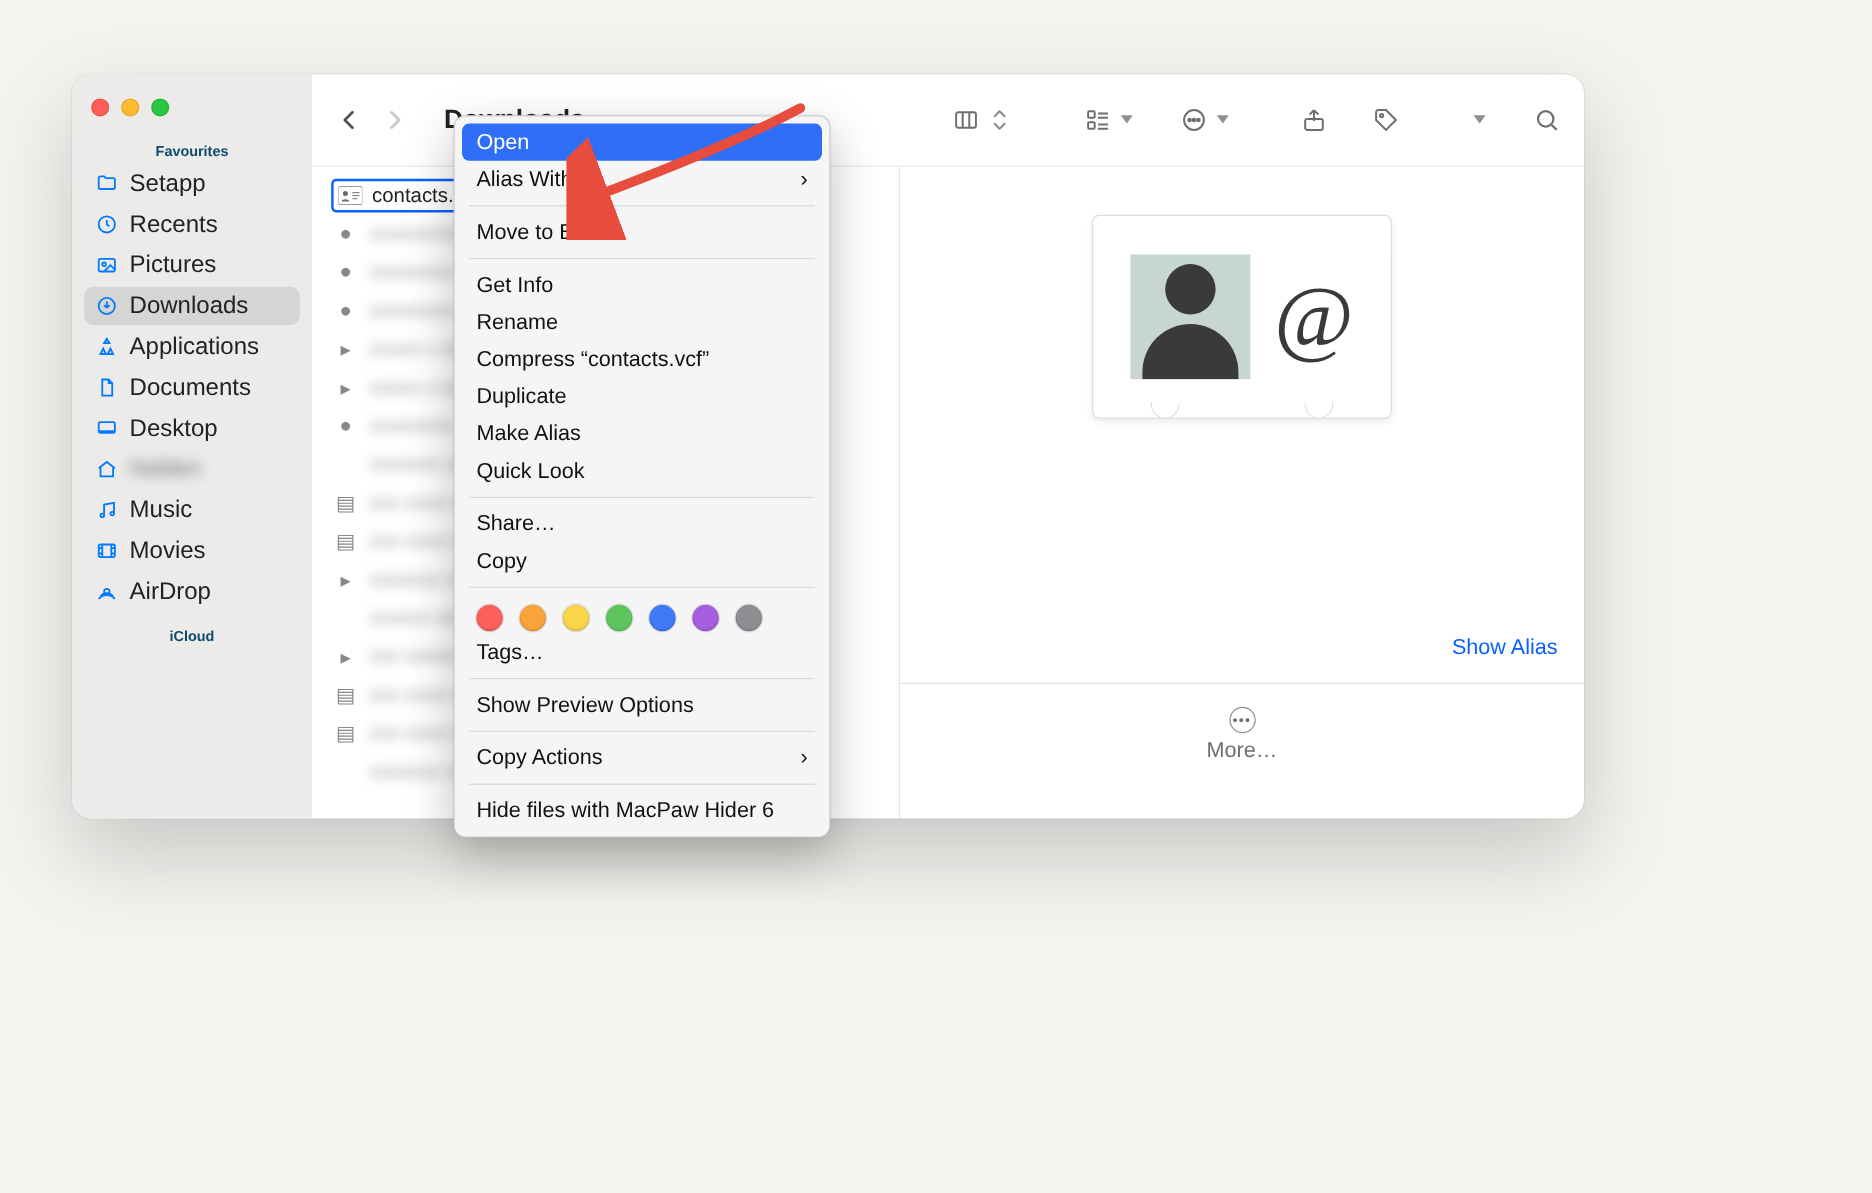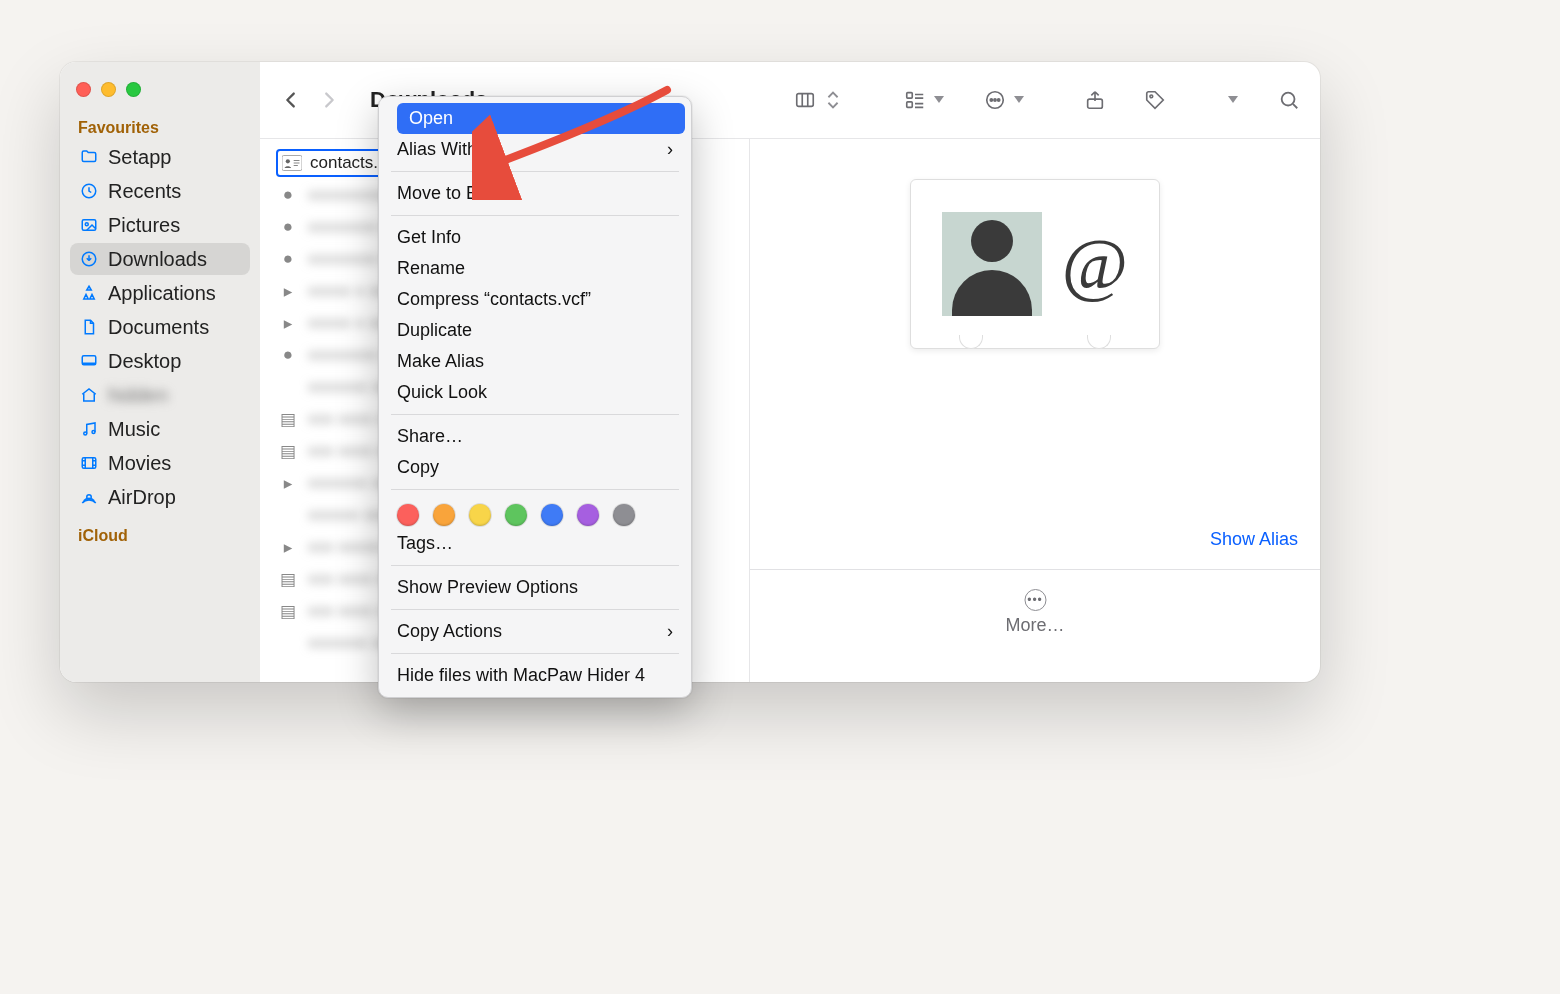--- a/index.html
+++ b/index.html
@@ -48,24 +48,25 @@
   .traffic-lights .dot {
     width: 15px; height: 15px;
     border-radius: 50%;
     box-shadow: inset 0 0 0 1px rgba(0,0,0,0.12);
   }
   .dot-close   { background: #ff5f57; }
   .dot-min     { background: #febc2e; }
   .dot-max     { background: #28c840; }
 
   .sidebar-heading {
-    font-size: 16px;
-    color: #a16207;
+    font-size: 12px;
+    color: #0c4a6e;
     font-weight: 600;
     padding: 4px 8px;
+    text-align: center;
   }
   .sidebar-list { display: flex; flex-direction: column; gap: 2px; margin-bottom: 10px; }
   .sidebar-item {
     display: flex;
     align-items: center;
     gap: 10px;
     padding: 6px 10px;
     border-radius: 8px;
     line-height: 1;
     color: #222;
@@ -232,21 +233,20 @@
     display:flex; align-items:center; justify-content:space-between;
     font-size: 18px;
     padding: 5px 12px;
     border-radius: 6px;
     color:#111;
     white-space:nowrap;
   }
   .menu-item.highlight {
     background:#2f6ef6;
     color:#fff;
-    margin-left:12px;
   }
   .menu-item .arrow { font-size: 18px; color: inherit; }
   .menu-sep {
     border-top: 1px solid #d9d9db;
     margin: 6px 6px;
   }
   .tag-row {
     display:flex; gap:14px; padding:8px 12px 2px 12px;
   }
   .tag-dot {
@@ -621,21 +621,21 @@
   <div class="menu-item">
     <span>Show Preview Options</span>
   </div>
   <div class="menu-sep"></div>
   <div class="menu-item">
     <span>Copy Actions</span>
     <span class="arrow">›</span>
   </div>
   <div class="menu-sep"></div>
   <div class="menu-item">
-    <span>Hide files with MacPaw Hider 4</span>
+    <span>Hide files with MacPaw Hider 6</span>
   </div>
 </div>
 
 <svg class="anno-arrow" width="200" height="120" viewBox="0 0 200 120">
   <defs>
     <marker id="arrowhead" markerWidth="14" markerHeight="14" refX="2" refY="6" orient="auto">
       <path d="M0 0 L14 6 L0 12 Z" fill="#e74c3c"></path>
     </marker>
   </defs>
   <path d="M195 10 Q 140 40 20 85" stroke="#e74c3c" stroke-width="8" fill="none" marker-end="url(#arrowhead)" stroke-linecap="round"></path>

